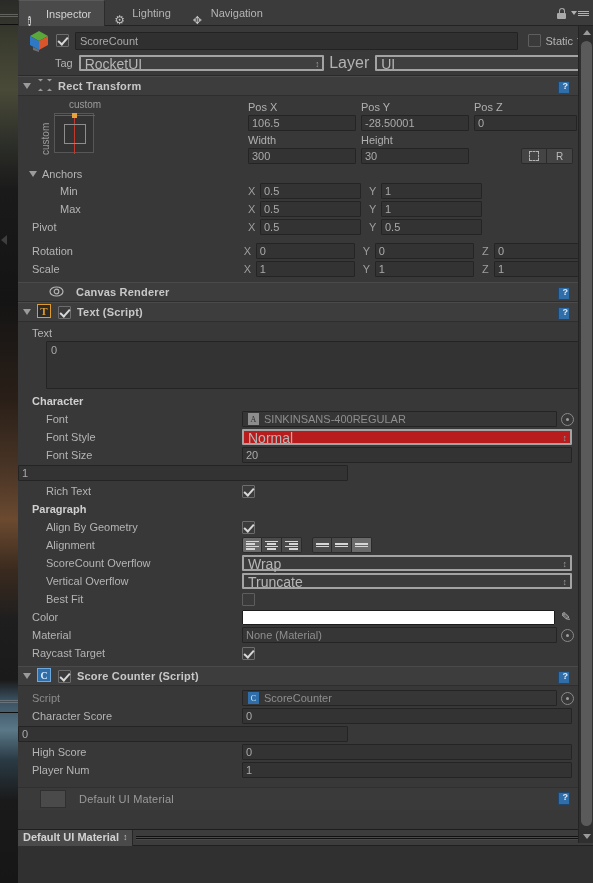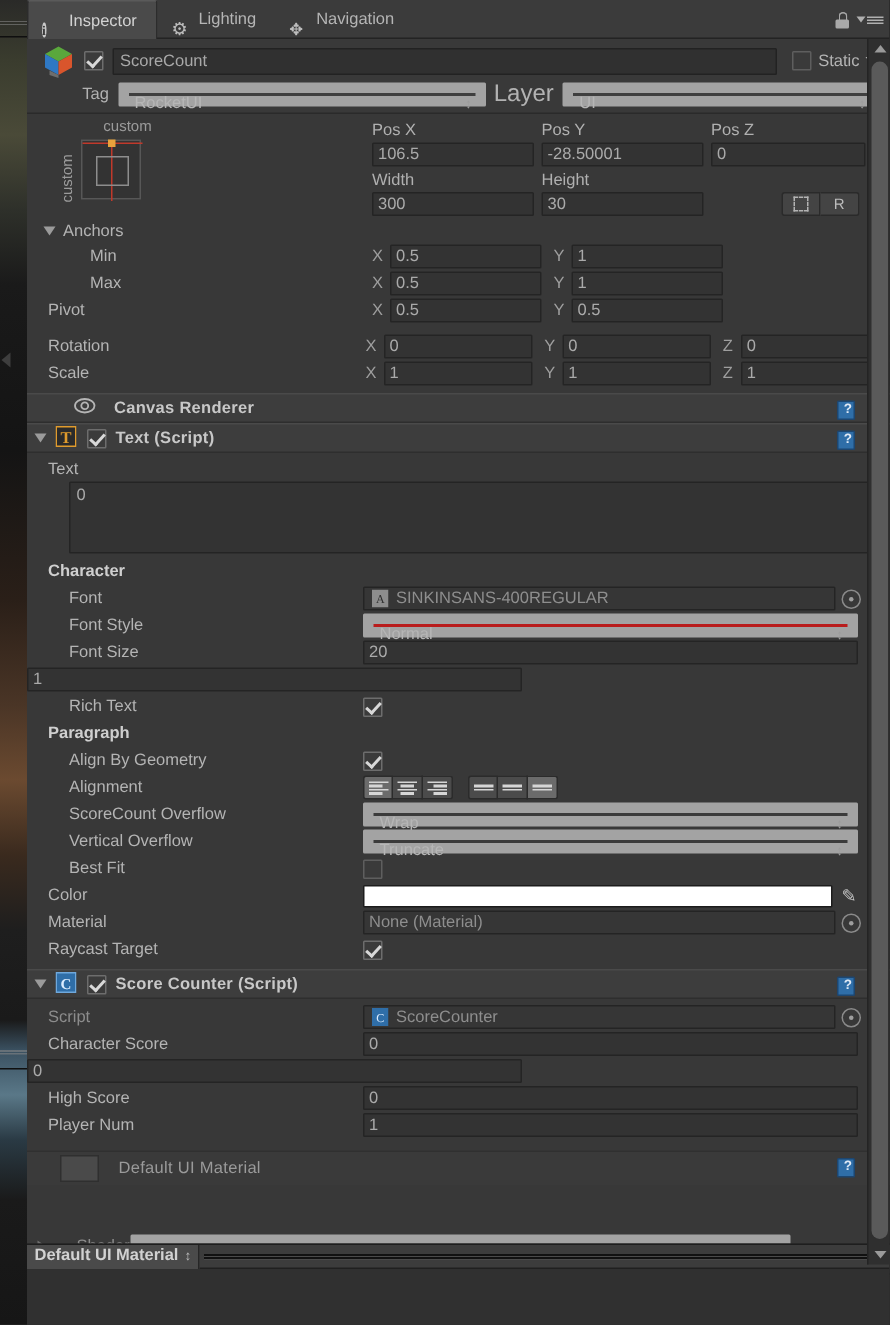--- a/index.html
+++ b/index.html
@@ -110,22 +110,22 @@
     border-radius:1px;
   }
   .static-box { display:flex; align-items:center; gap:4px; flex:none; margin-left:4px;}
   .static-lbl { color:#b4b4b4; font-size:11px; }
   .caret-dn { width:0;height:0;border-left:5px solid transparent;border-right:5px solid transparent;border-top:6px solid #b4b4b4; }
 
   .tag-row { display:flex; align-items:center; height:17px; margin-top:4px; gap:0; }
   .tag-lbl { width:56px; text-align:right; padding-right:6px; color:#b2b2b2; font-size:11px;}
   .layer-lbl { width:52px; text-align:right; padding-right:6px; color:#b2b2b2; font-size:16px;}
   .popup {
-    height:16px; background:#3f3f3f; border:7px solid #a3a3a3; border-radius:1px;
-    color:#b6b6b6; font-size:11px; line-height:14px; padding:0 12px 0 4px;
+    height:16px; background:#3f3f3f; border:2px solid #a3a3a3; border-radius:1px;
+    color:#b6b6b6; font-size:14px; line-height:14px; padding:0 12px 0 4px;
     position:relative;
   }
   .popup::after{
     content:"\2195"; position:absolute; right:3px; top:0px; font-size:9px; color:#9c9c9c;
   }
 
   
   .components { position:relative; }
   .comp-hdr {
     position:relative; height:20px; background:#3d3d3d;
@@ -323,20 +323,40 @@
       <div class="tag-row">
         <span class="tag-lbl">Tag</span>
         <div class="popup" style="width:252px">RocketUI</div>
         <span class="layer-lbl">Layer</span>
         <div class="popup" style="width:217px">UI</div>
       </div>
     </div>
 
     <div class="components">
 
+      <div class="comp-hdr">
+        <span class="foldout">
+            <i class="tri-dn"></i>
+          </span>
+        <span>
+          <svg width="16" height="14" viewBox="0 0 16 14">
+            <g fill="#9a9a9a">
+              <polygon points="1,1 6,1 3.5,3.5"></polygon>
+                <polygon points="15,1 10,1 12.5,3.5"></polygon>
+              <polygon points="1,13 6,13 3.5,10.5"></polygon>
+                <polygon points="15,13 10,13 12.5,10.5"></polygon>
+            </g>
+          </svg>
+        </span>
+        <span class="comp-title">Rect Transform</span>
+        <div class="hdr-right">
+          <span class="help-ico"></span>
+          <span class="gear-ico">⚙</span>
+        </div>
+      </div>
 
       <div class="comp-body">
 
         <div style="display:flex;">
           <div style="width:230px;position:relative;">
             <div style="text-align:center;font-size:10px;color:#9b9b9b;height:14px;width:90px;margin-left:22px;">custom</div>
             <div style="display:flex;align-items:flex-start;gap:3px;padding-left:22px;">
               <span class="vert-lbl" style="height:42px;">custom</span>
               <div class="anchorprev">
                 <div class="box">

